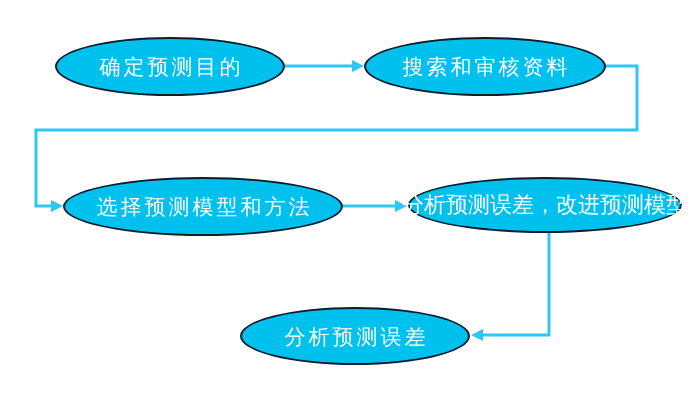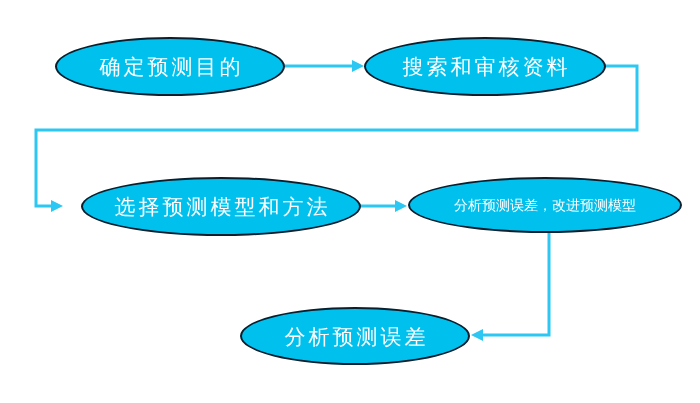--- a/index.html
+++ b/index.html
@@ -43,27 +43,27 @@
   }
   .node .label {
     color: var(--node-text);
     font-size: 21px;
     letter-spacing: 3px;
     text-indent: 3px;
     white-space: nowrap;
     line-height: 1;
   }
   .node.tight .label {
-    font-size: 14px;
+    font-size: 22px;
     letter-spacing: 0;
     text-indent: 0;
   }
   .n1 { left: 55px;  top: 37px;  width: 230px; height: 59px; }
   .n2 { left: 364px; top: 37px;  width: 242px; height: 59px; }
-  .n3 { left: 81px;  top: 177px; width: 280px; height: 59px; align-items: center; }
+  .n3 { left: 63px;  top: 177px; width: 280px; height: 59px; align-items: center; }
   .n4 { left: 408px; top: 177px; width: 274px; height: 56px; }
   .n5 { left: 240px; top: 307px; width: 230px; height: 58px; }
 </style>
 </head>
 <body>
 
 <div class="stage">
 
   <svg class="edges" width="700" height="403" viewBox="0 0 700 403" xmlns="http://www.w3.org/2000/svg">
 

